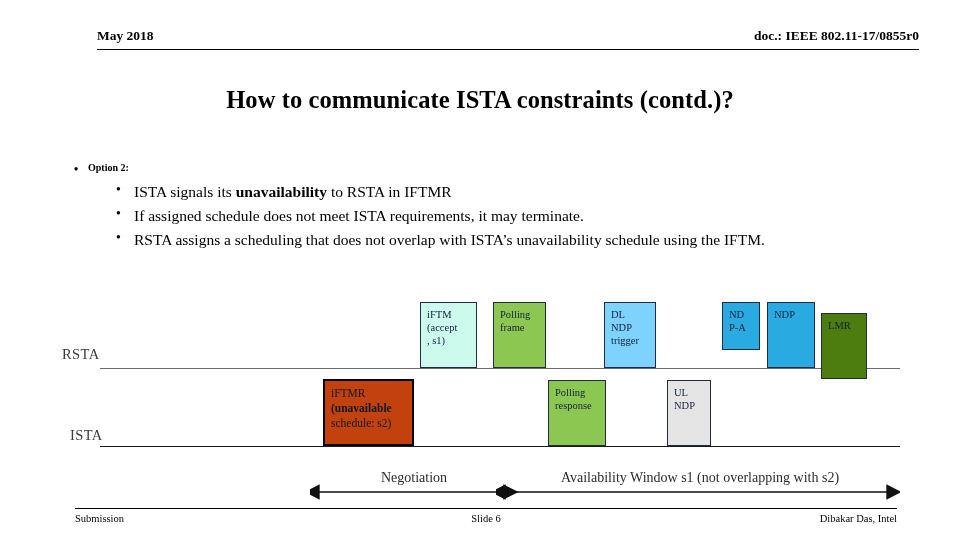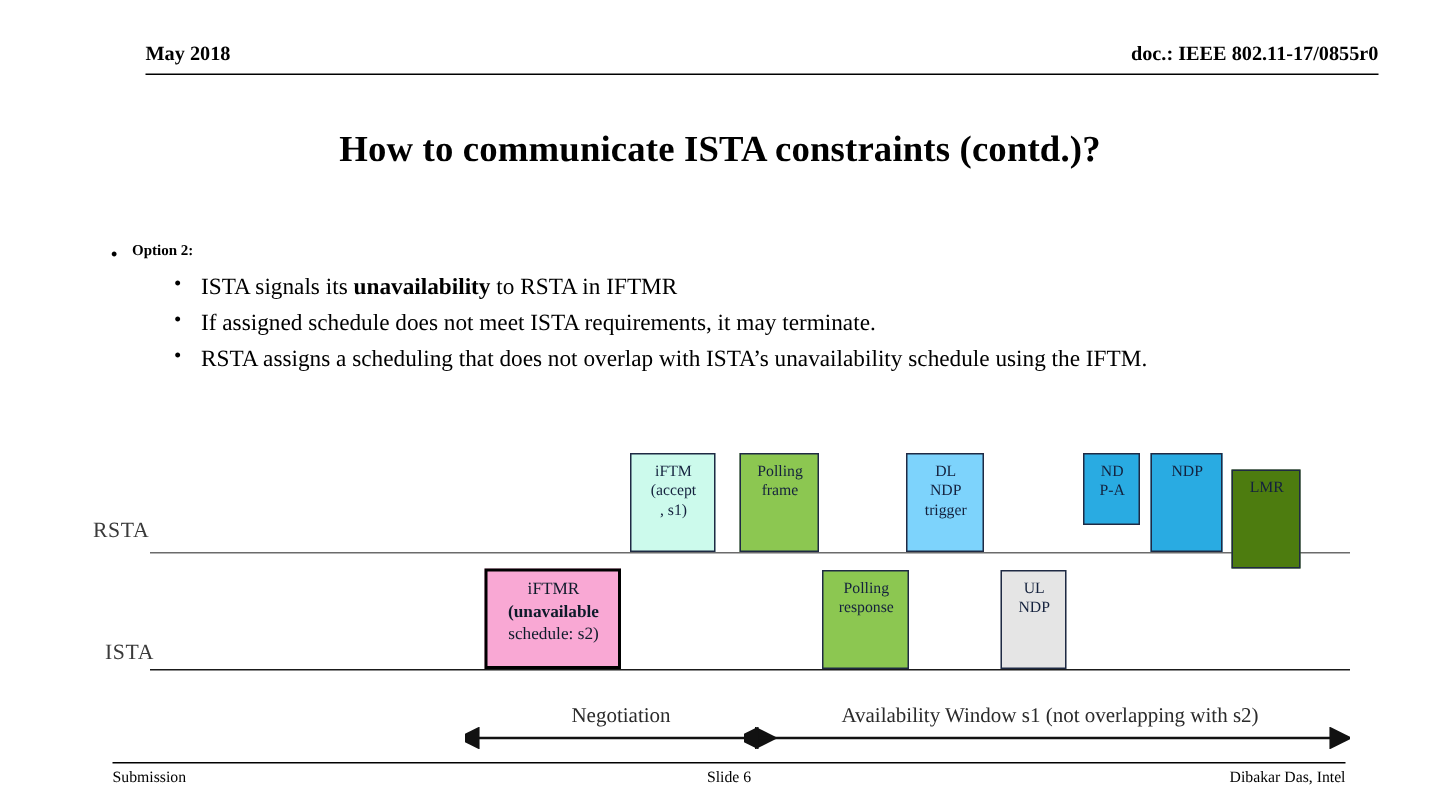--- a/index.html
+++ b/index.html
@@ -101,21 +101,20 @@
 
   .msgbox {
     position: absolute;
     border: 1.2px solid #1f2a44;
     box-sizing: border-box;
     font-size: 10.5px;
     line-height: 1.24;
     color: #14213d;
     padding: 5px 5px 2px 6px;
     overflow: hidden;
-    text-align: center;
   }
   .msgbox.thick { border: 2.2px solid #000000; color: #0d1b2a; }
   .msgbox .ln { display: block; white-space: nowrap; }
   .msgbox .ln.bold { font-weight: bold; }
   .msgbox.big { font-size: 11.5px; line-height: 1.3; }
 
   
   .span-label {
     position: absolute;
     font-size: 14px;
@@ -196,21 +195,21 @@
   </div>
 
   <div class="msgbox" style="left: 767px; top: 302px; width: 48px; height: 66px; background: rgb(41, 171, 226);">
     <span class="ln">NDP</span>
   </div>
 
   <div class="msgbox" style="left: 821px; top: 302px; width: 46px; height: 66px; background: #4d7c0f; margin-top: 11px;">
     <span class="ln">LMR</span>
   </div>
 
-  <div class="msgbox thick big" style="left: 323px; top: 379px; width: 91px; height: 67px; background: #f9a8d4;">
+  <div class="msgbox thick big" style="left: 323px; top: 379px; width: 91px; height: 67px; background: #c2410c;">
     <span class="ln">iFTMR</span>
     <span class="ln bold">(unavailable</span>
     <span class="ln">schedule: s2)</span>
   </div>
 
   <div class="msgbox" style="left: 548px; top: 380px; width: 58px; height: 66px; background: rgb(140, 199, 81);">
     <span class="ln">Polling</span>
     <span class="ln">response</span>
   </div>
 

